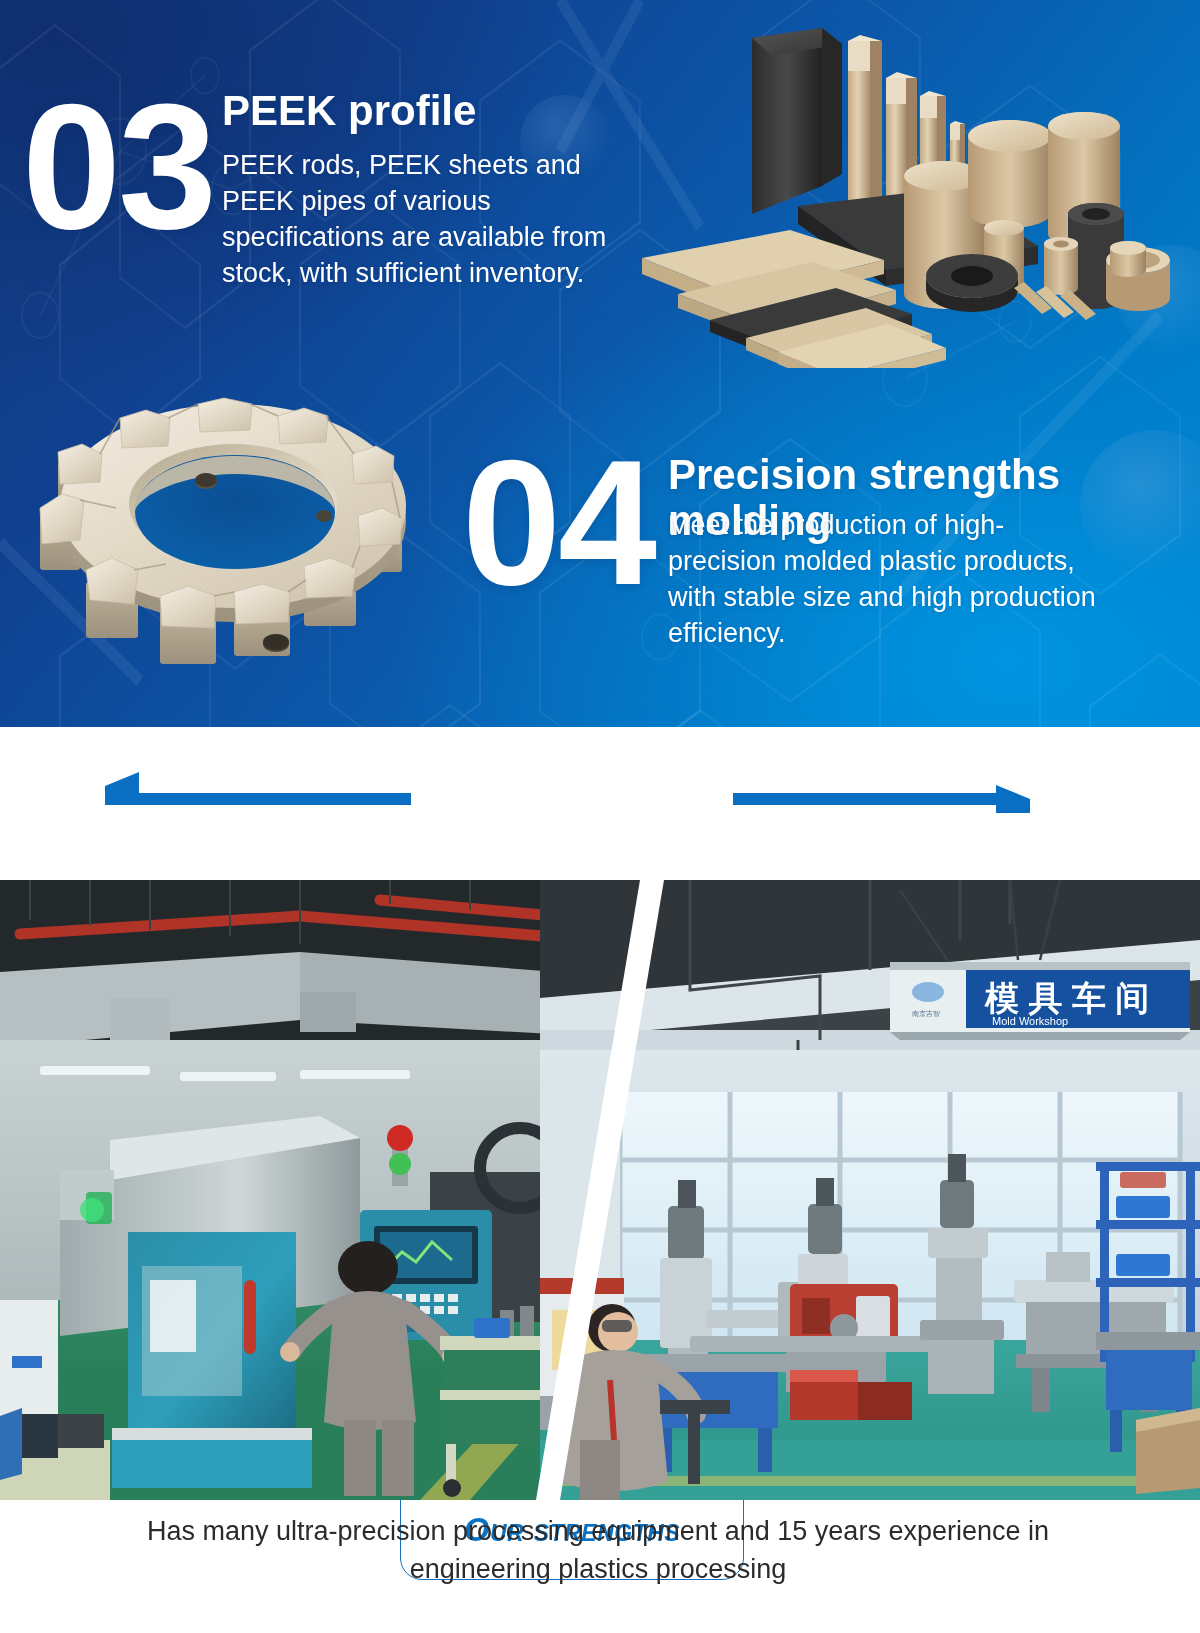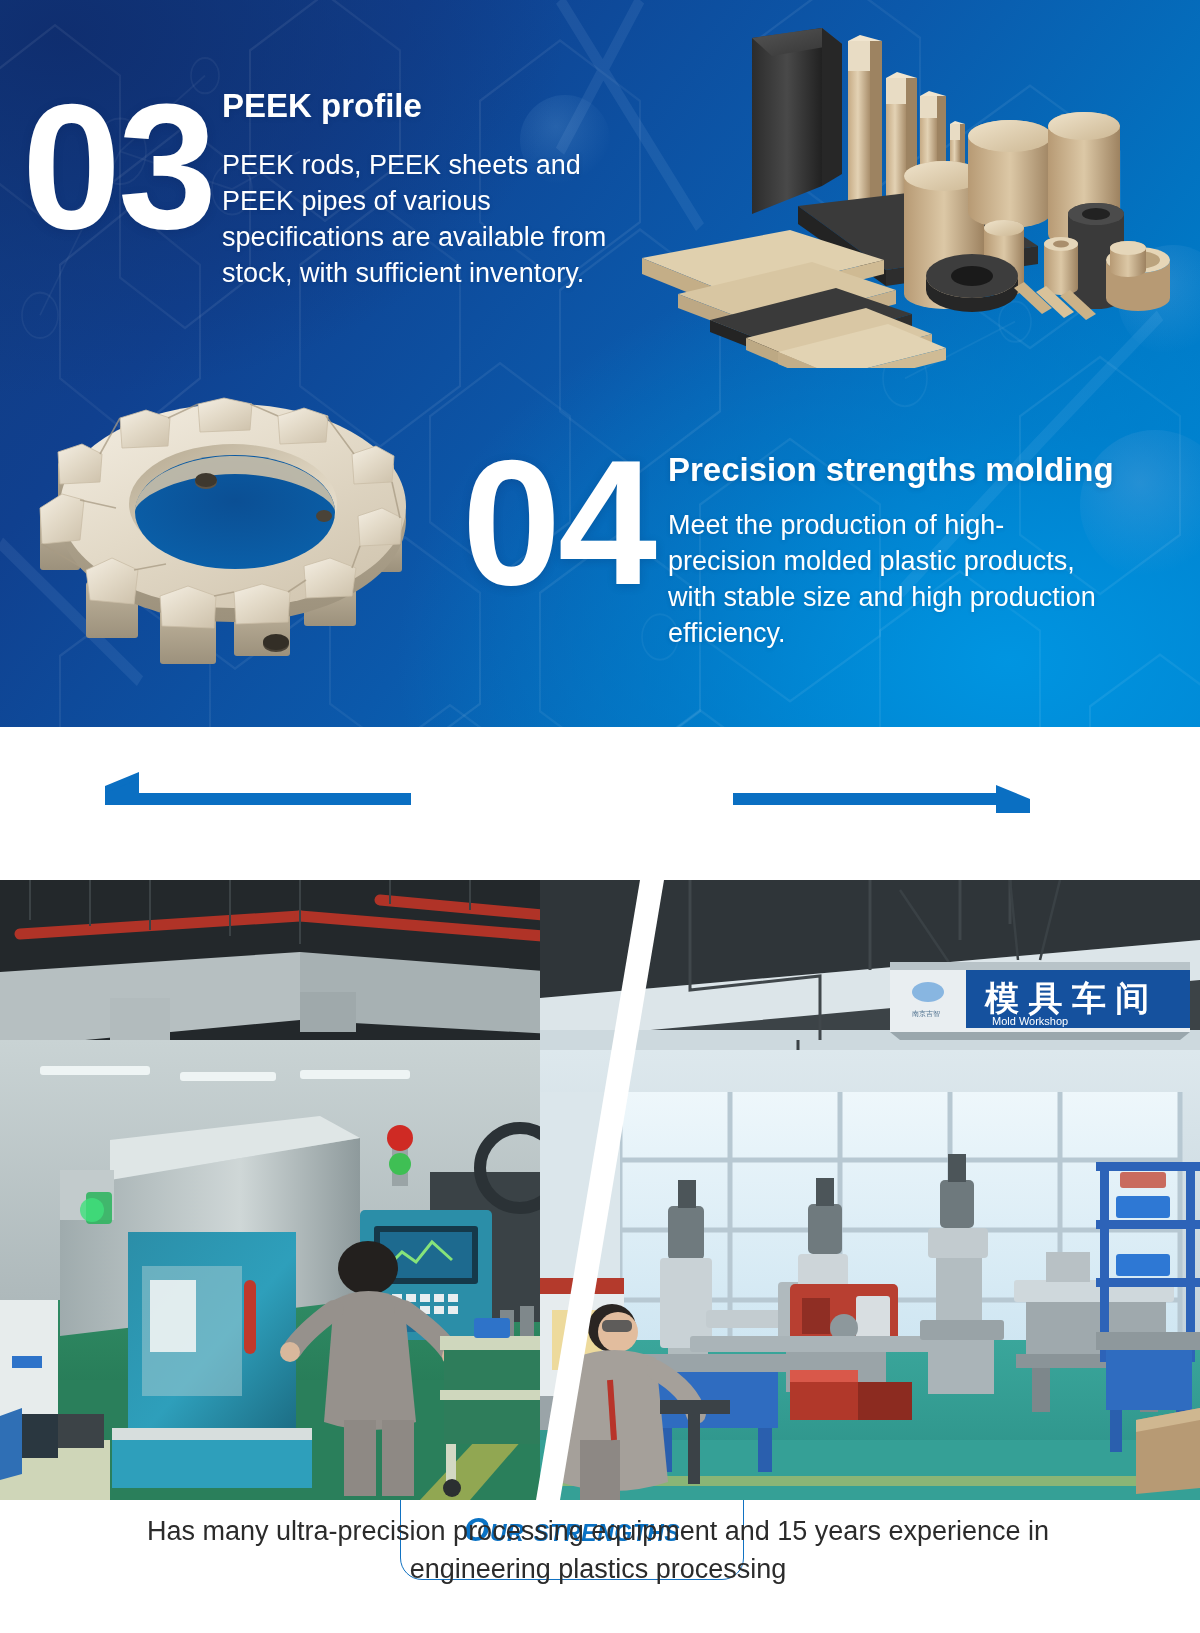--- a/index.html
+++ b/index.html
@@ -36,21 +36,21 @@
     color: #ffffff;
     font-weight: 700;
     letter-spacing: -3px;
     line-height: 1;
     text-shadow: 0 2px 10px rgba(0,30,70,.18);
   }
   .num-03 { left: 22px; top: 78px; font-size: 178px; }
   .num-04 { left: 462px; top: 434px; font-size: 178px; }
 
   .blk-title {
-    position:absolute; color:#fff; font-weight:700; font-size:33px; line-height:1.1;
+    position:absolute; color:#fff; font-weight:700; font-size:42px; line-height:1.1;
     text-shadow: 0 1px 5px rgba(0,35,80,.22);
   }
   .blk-body {
     position:absolute; color:#fff; font-size:27px; line-height:1.33; font-weight:400;
     text-shadow: 0 1px 4px rgba(0,35,80,.18);
   }
   .t03 { left: 222px; top: 88px; }
   .b03 { left: 222px; top: 148px; width: 430px; }
   .t04 { left: 668px; top: 452px; }
   .b04 { left: 668px; top: 508px; width: 440px; }

